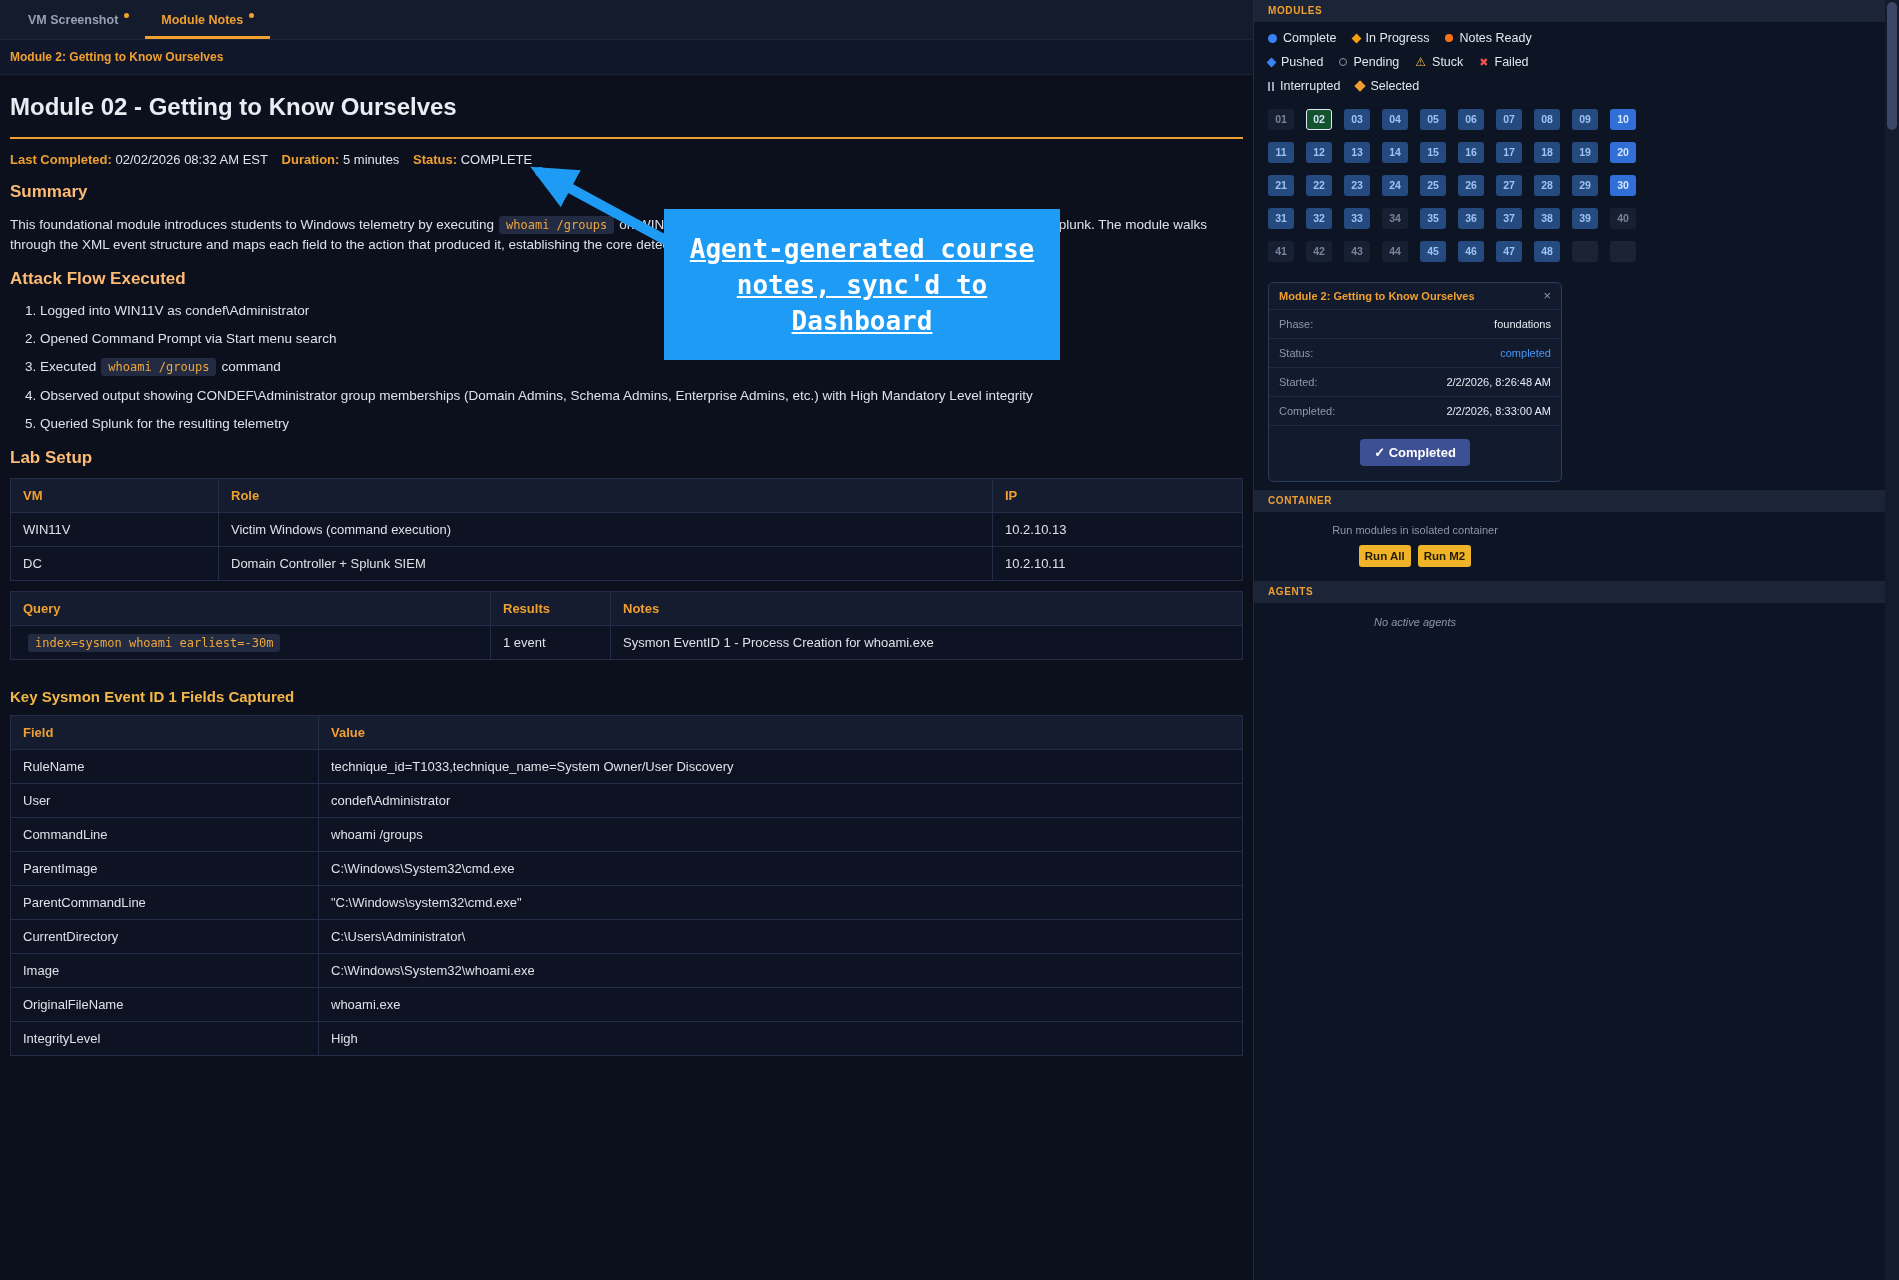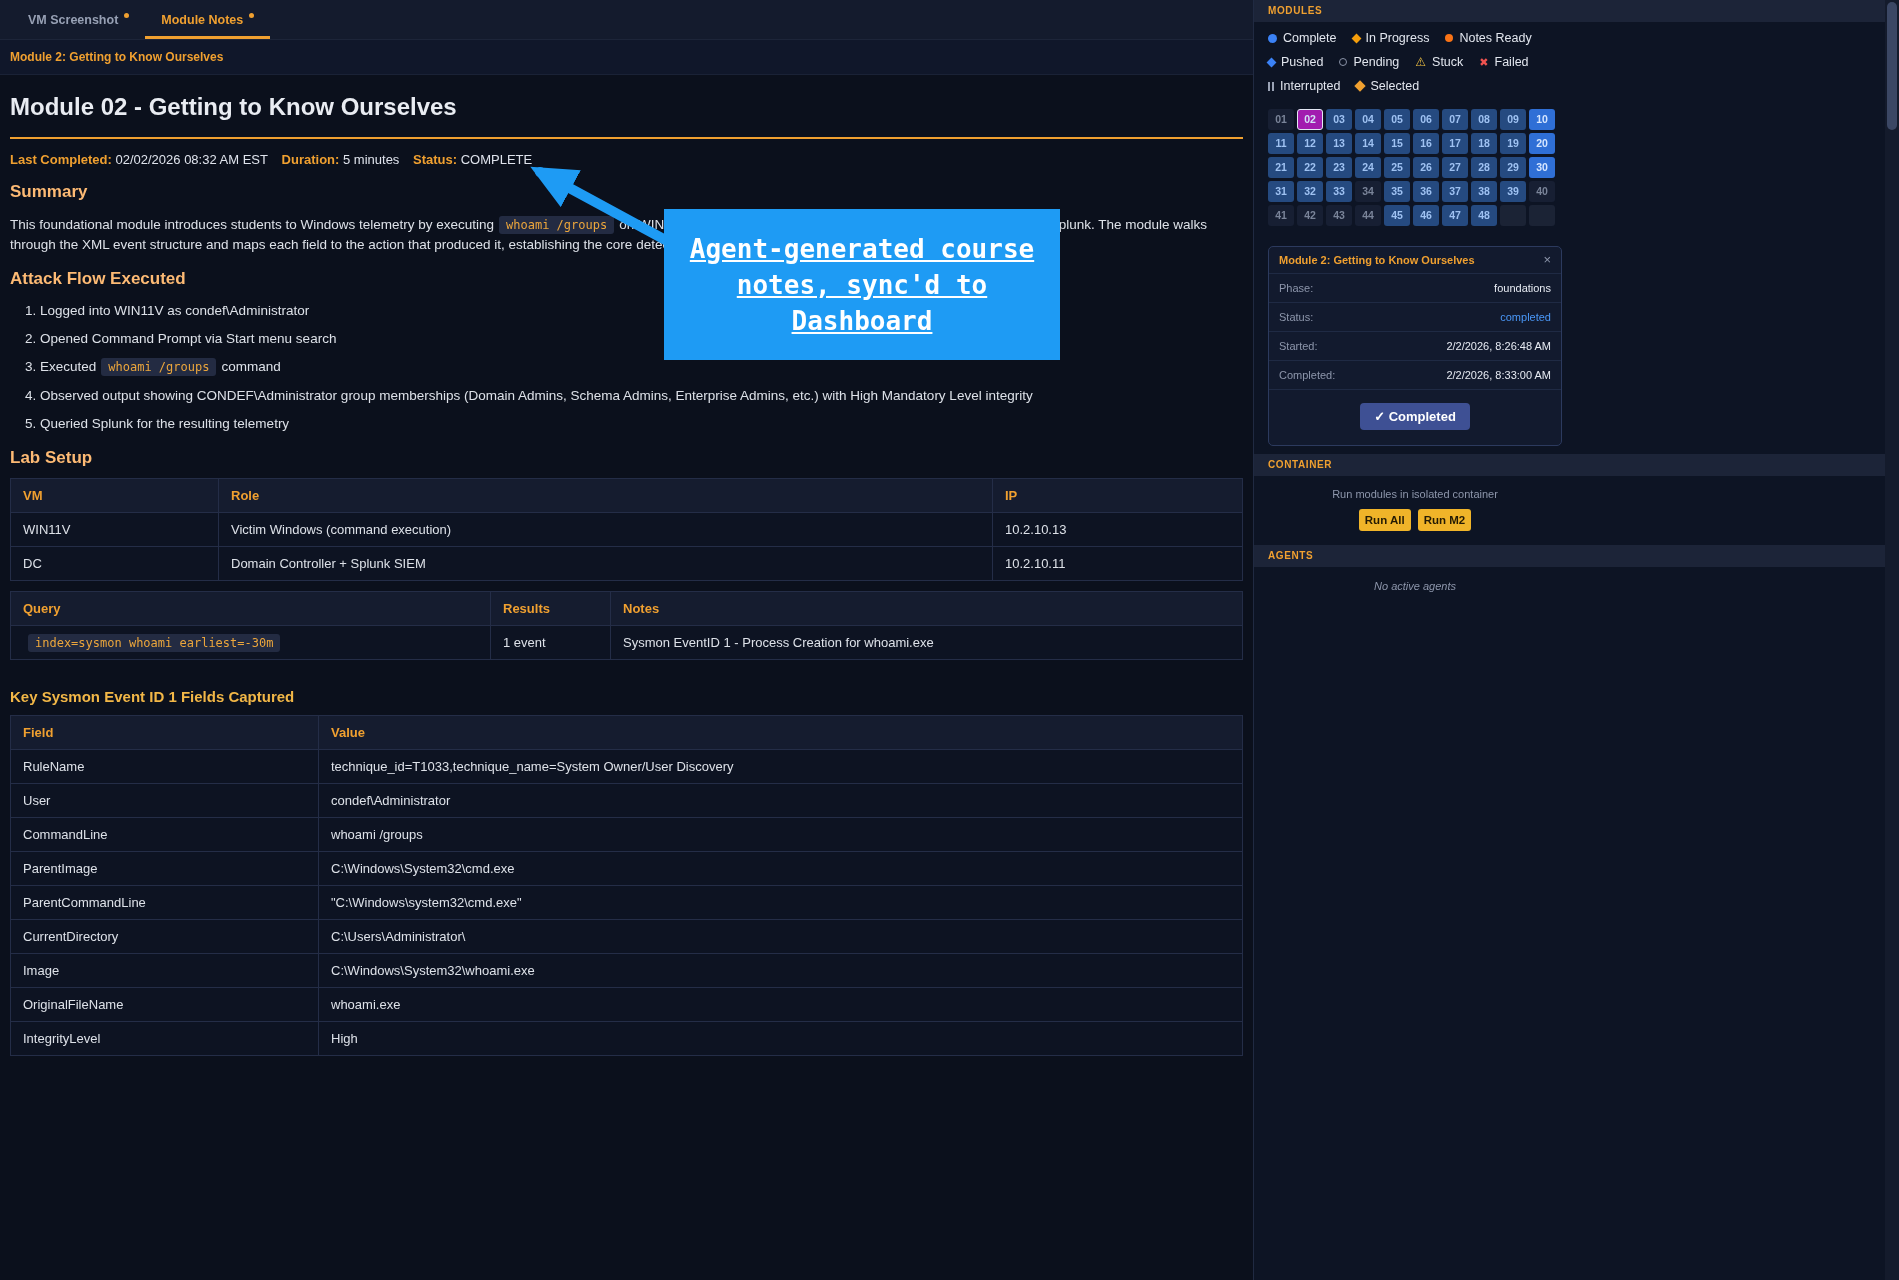--- a/index.html
+++ b/index.html
@@ -50,26 +50,26 @@
   .icon-complete    { width:9px; height:9px; background:#3b82f6; border-radius:50%; }
   .icon-in-progress { width:7px; height:7px; background:#f59e0b; transform:rotate(45deg); }
   .icon-notes-ready { width:8px; height:8px; background:#f97316; border-radius:50%; }
   .icon-pushed      { width:7px; height:7px; background:#3b82f6; transform:rotate(45deg); }
   .icon-pending     { width:8px; height:8px; border:1.5px solid #8a93a8; border-radius:50%; }
   .icon-stuck::before  { content:"⚠"; color:#f5c542; font-size:12px; line-height:12px; }
   .icon-failed::before { content:"✖"; color:#ef5350; font-size:11px; line-height:11px; }
   .icon-interrupted { width:2px; height:9px; background:#9aa3b5; box-shadow:4px 0 0 #9aa3b5; margin-right:10px; }
   .icon-selected    { width:8px; height:8px; background:#f0a030; transform:rotate(45deg); }
 
-  .module-grid { margin:4px 14px 0; display:grid; grid-template-columns:repeat(10, 26px); gap:3px; }
+  .module-grid { margin:4px 14px 0; display:grid; grid-template-columns:repeat(10, 26px); gap:12px; }
   .mcell { height:21px; line-height:21px; text-align:center; font-size:10.5px; font-weight:bold; border-radius:3px; cursor:pointer; }
   .s-blue     { background:#254a80; color:#9fc2f2; }
   .s-bright   { background:#2f6fd6; color:#d6e6ff; }
   .s-dim      { background:#171f33; color:#7a8499; }
-  .s-selected { background:#a21caf; color:#d3e2f7; border:1.5px solid #e2e8f4; line-height:18px; }
+  .s-selected { background:#14532d; color:#d3e2f7; border:1.5px solid #e2e8f4; line-height:18px; }
   .s-empty    { background:#1b2335; cursor:default; }
 
   .panel { margin:20px 14px 0; width:294px; border:1px solid #2c3a5e; border-radius:5px; background:#121a2e; }
   .panel-head { display:flex; justify-content:space-between; align-items:center; padding:7px 10px; }
   .panel-title { color:#f0a030; font-size:11px; font-weight:bold; }
   .panel-close { color:#8d96ab; font-size:13px; cursor:pointer; line-height:10px; }
   .prow { display:flex; justify-content:space-between; padding:8px 10px; border-top:1px solid #1f2a44; font-size:11px;gap:48px; }
   .plabel { color:#8d96ab; }
   .pvalue { color:#e6eaf2; }
   .pvalue.blue { color:#4a97f7; }

